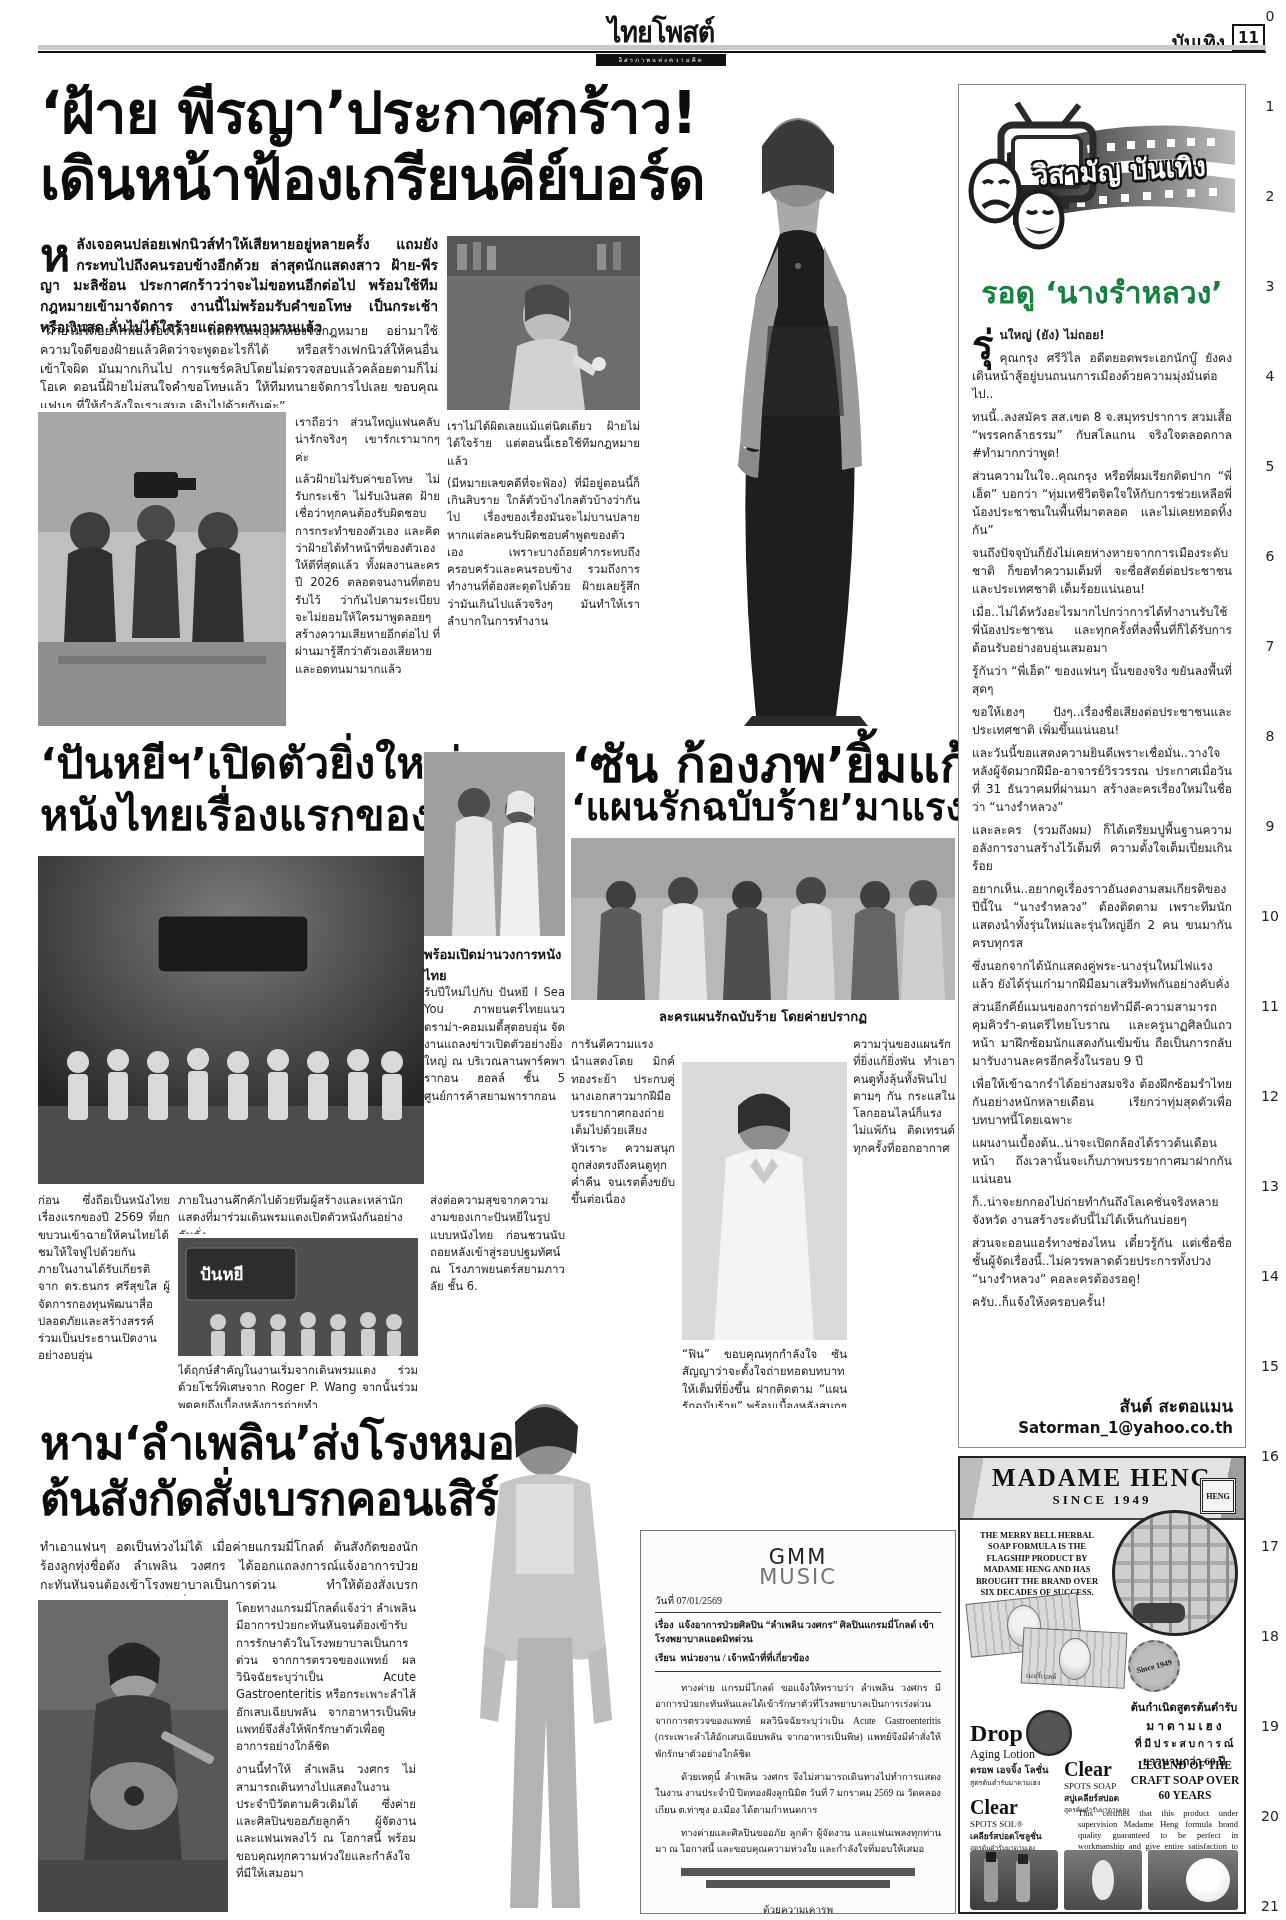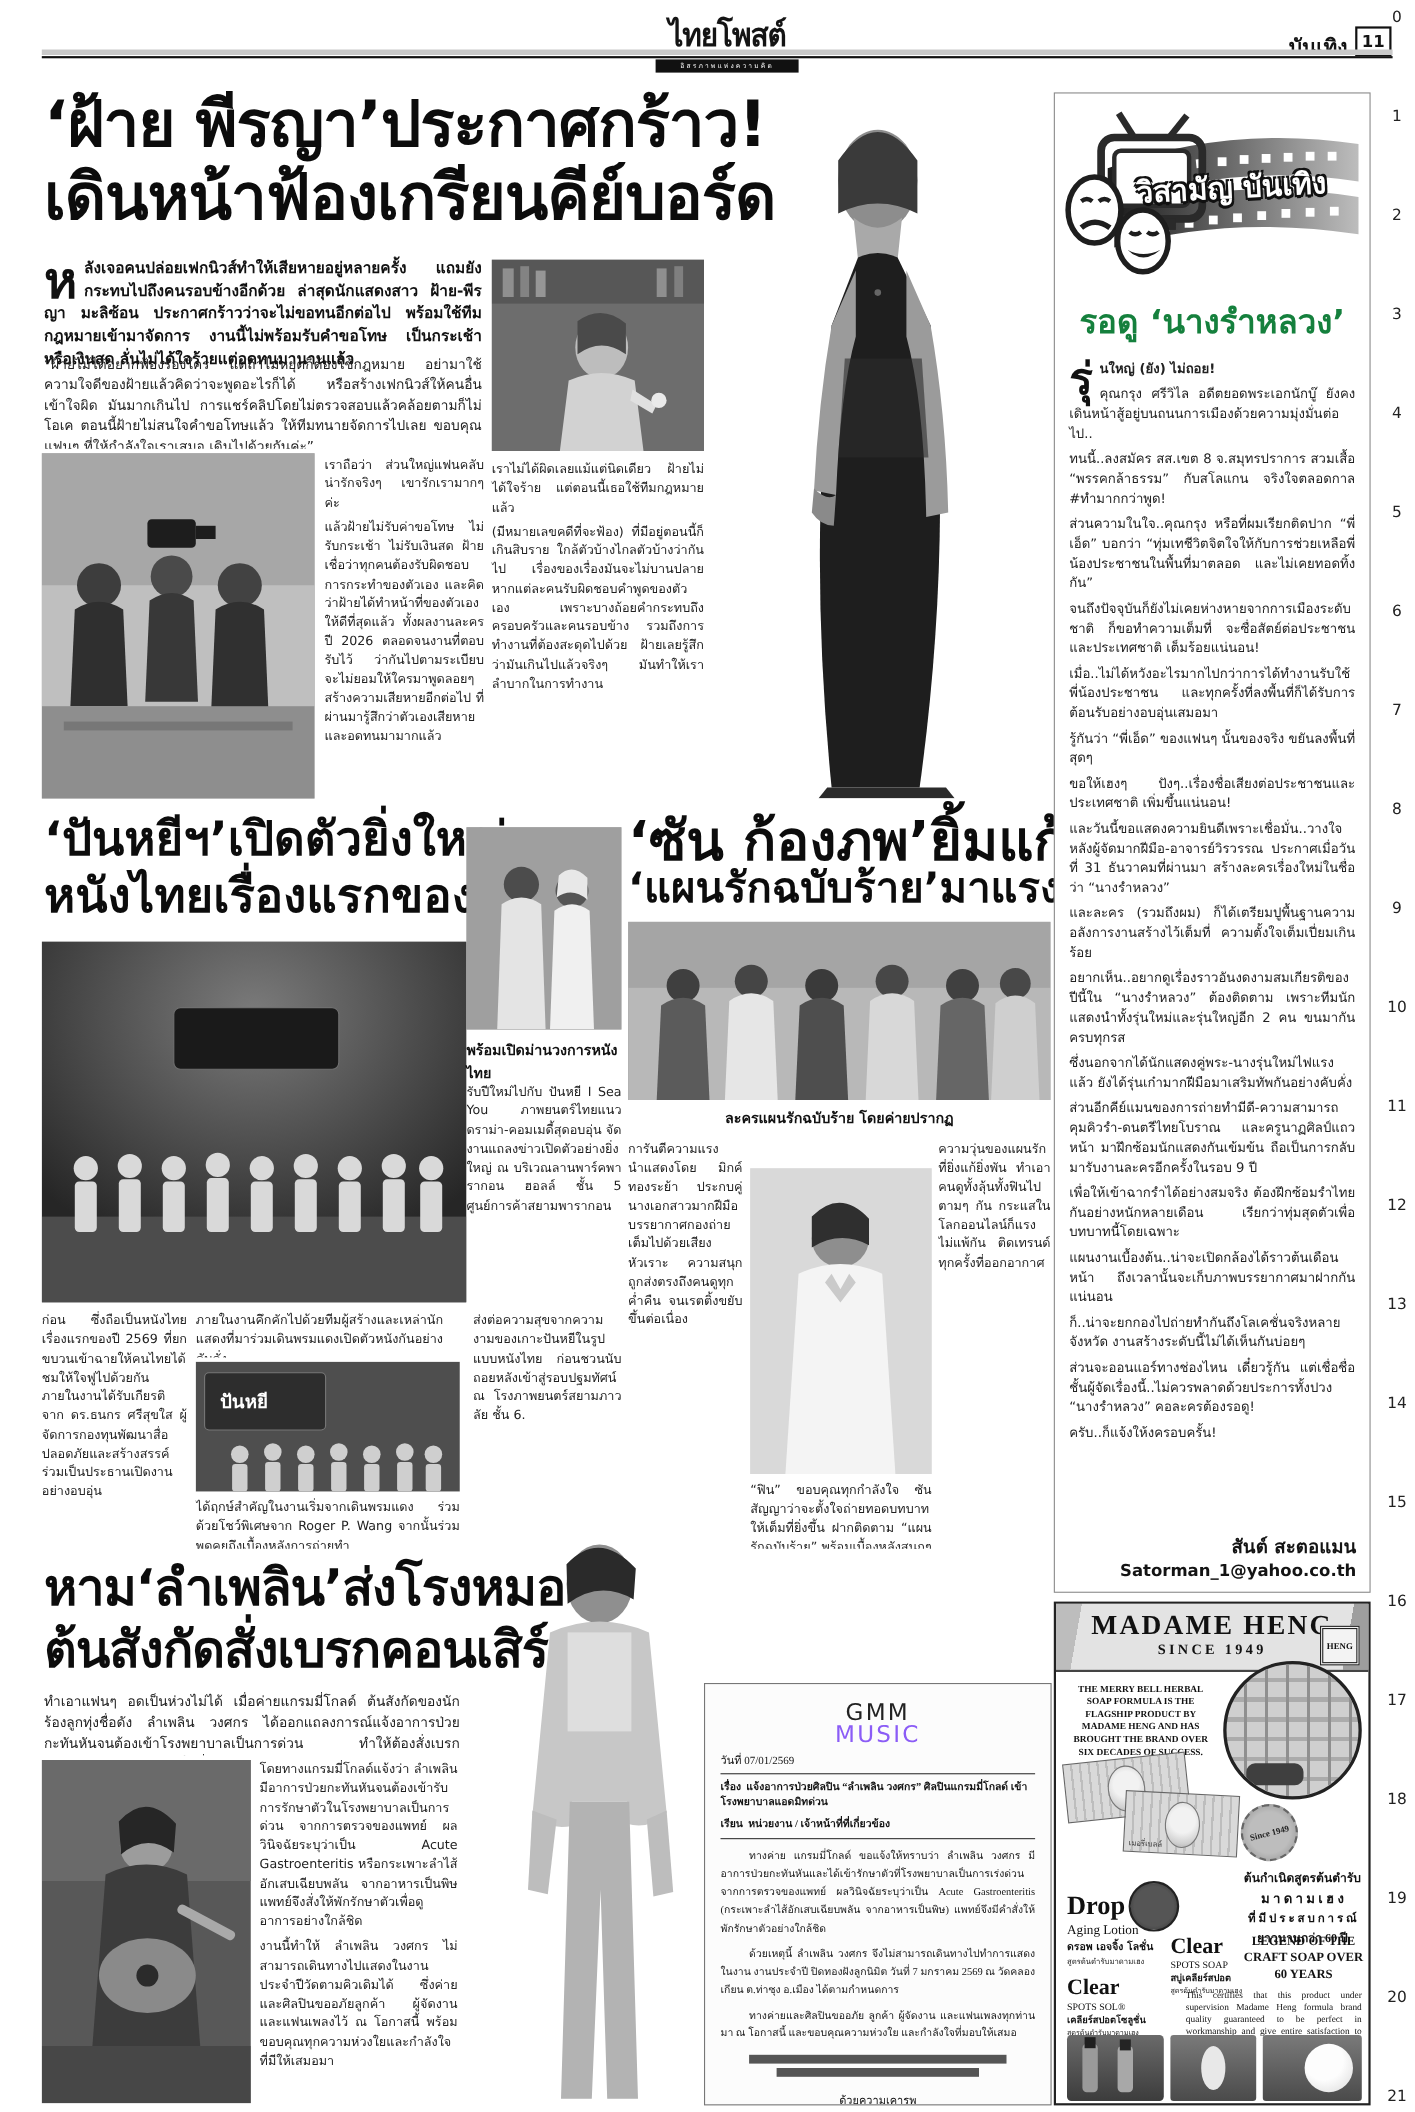--- a/index.html
+++ b/index.html
@@ -275,21 +275,21 @@
   </div>
 
   <div class="abs jt sm-txt" style="left:236px;top:1600px;width:180px;height:312px;overflow:hidden">
     <p>โดยทางแกรมมี่โกลด์แจ้งว่า ลำเพลิน มีอาการป่วยกะทันหันจนต้องเข้ารับการรักษาตัวในโรงพยาบาลเป็นการด่วน จากการตรวจของแพทย์ ผลวินิจฉัยระบุว่าเป็น Acute Gastroenteritis หรือกระเพาะลำไส้อักเสบเฉียบพลัน จากอาหารเป็นพิษ แพทย์จึงสั่งให้พักรักษาตัวเพื่อดูอาการอย่างใกล้ชิด</p>
     <p style="margin-top:6px">งานนี้ทำให้ ลำเพลิน วงศกร ไม่สามารถเดินทางไปแสดงในงานประจำปีวัดตามคิวเดิมได้ ซึ่งค่ายและศิลปินขออภัยลูกค้า ผู้จัดงาน และแฟนเพลงไว้ ณ โอกาสนี้ พร้อมขอบคุณทุกความห่วงใยและกำลังใจที่มีให้เสมอมา</p>
   </div>
 
   <div class="abs" style="left:640px;top:1530px;width:316px;height:384px;background:#fcfcfc;border:1px solid #777;padding:12px 14px;z-index:1">
     <div style="text-align:center;margin-top:2px">
       <div style="font-size:21px;letter-spacing:2px;font-weight:400;color:#222">GMM</div>
-      <div style="font-size:21px;letter-spacing:2px;font-weight:400;color:#8b5cf6;margin-top:-4px">MUSIC</div>
+      <div style="font-size:21px;letter-spacing:2px;font-weight:400;color:#737373;margin-top:-4px">MUSIC</div>
     </div>
     <div class="serif" style="text-align:left;font-size:10px;margin-top:4px">วันที่ 07/01/2569</div>
     <div style="border-top:1.5px solid #333;margin-top:4px"></div>
     <div class="serif" style="font-size:9.5px;font-weight:700;margin-top:5px;line-height:1.5">
       <span>เรื่อง</span>&nbsp;&nbsp;<span>แจ้งอาการป่วยศิลปิน “ลำเพลิน วงศกร” ศิลปินแกรมมี่โกลด์ เข้าโรงพยาบาลแอดมิทด่วน</span>
     </div>
     <div class="serif" style="font-size:9.5px;font-weight:700;margin-top:3px">
       <span>เรียน</span>&nbsp;&nbsp;<span>หน่วยงาน / เจ้าหน้าที่ที่เกี่ยวข้อง</span>
     </div>
     <div style="border-top:1.5px solid #333;margin-top:6px"></div>

